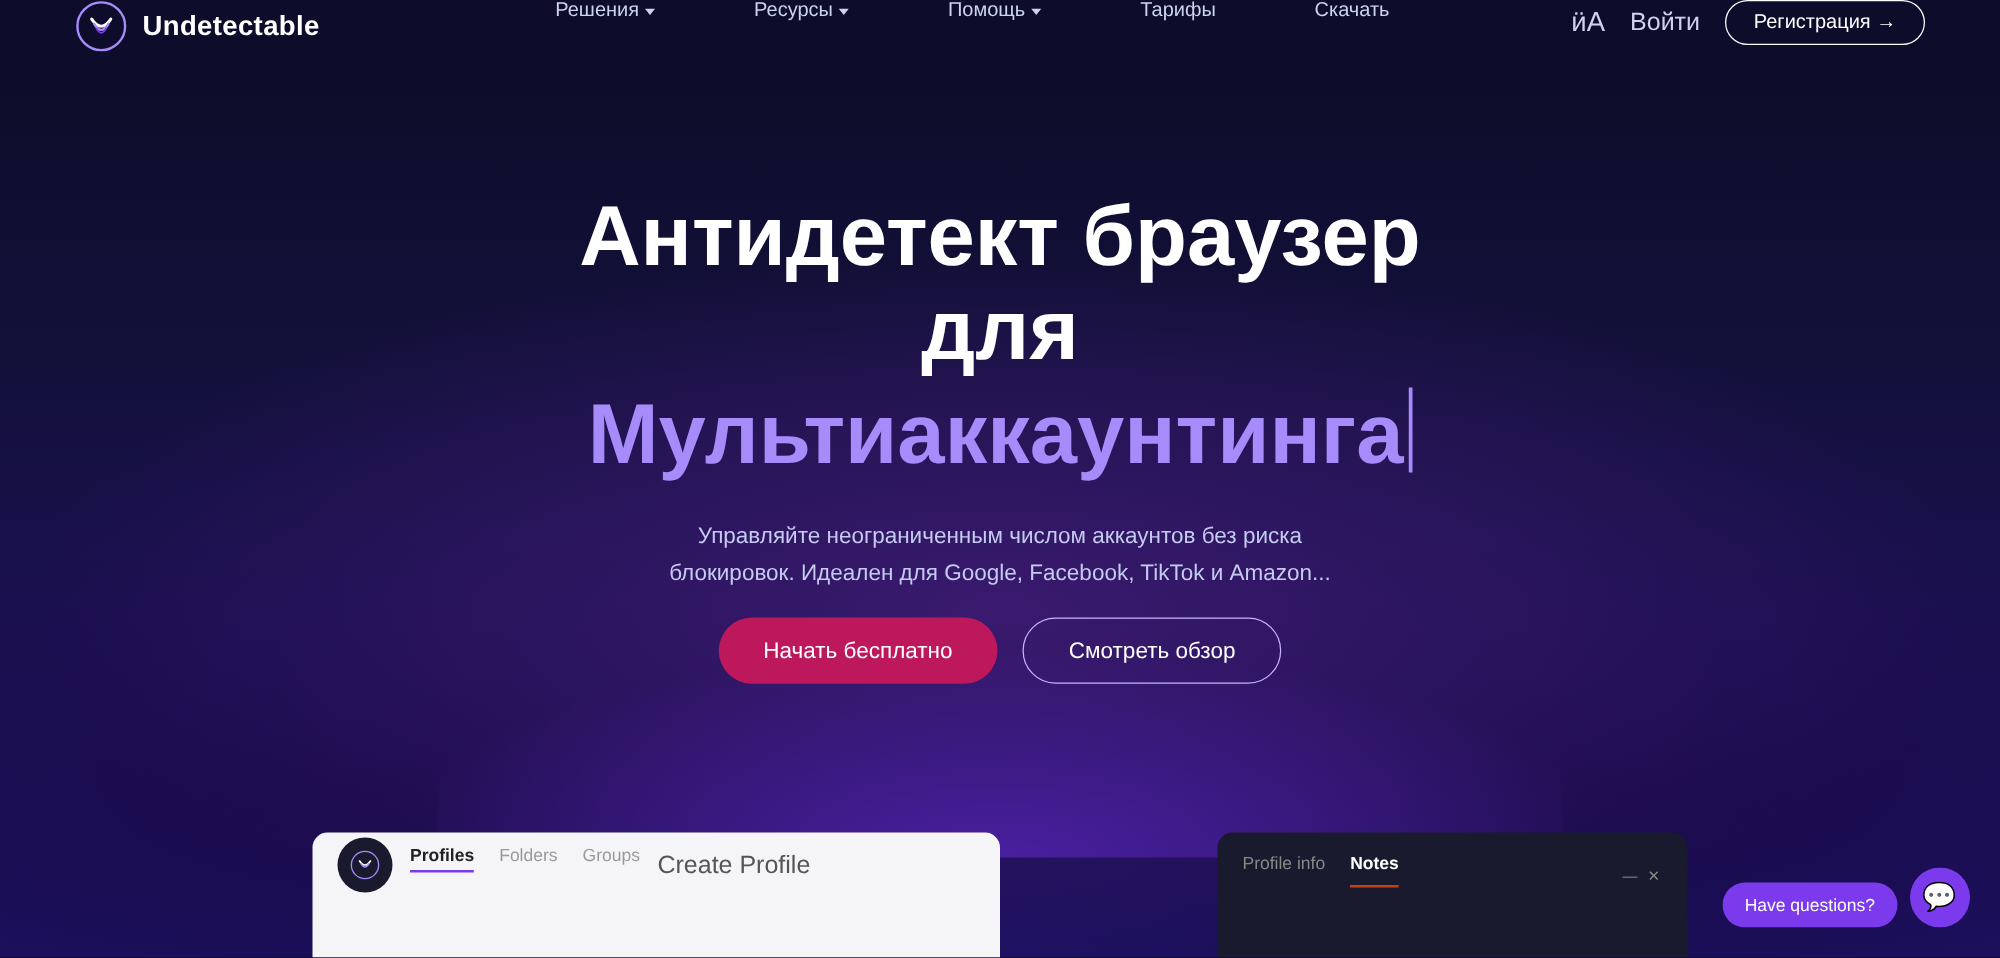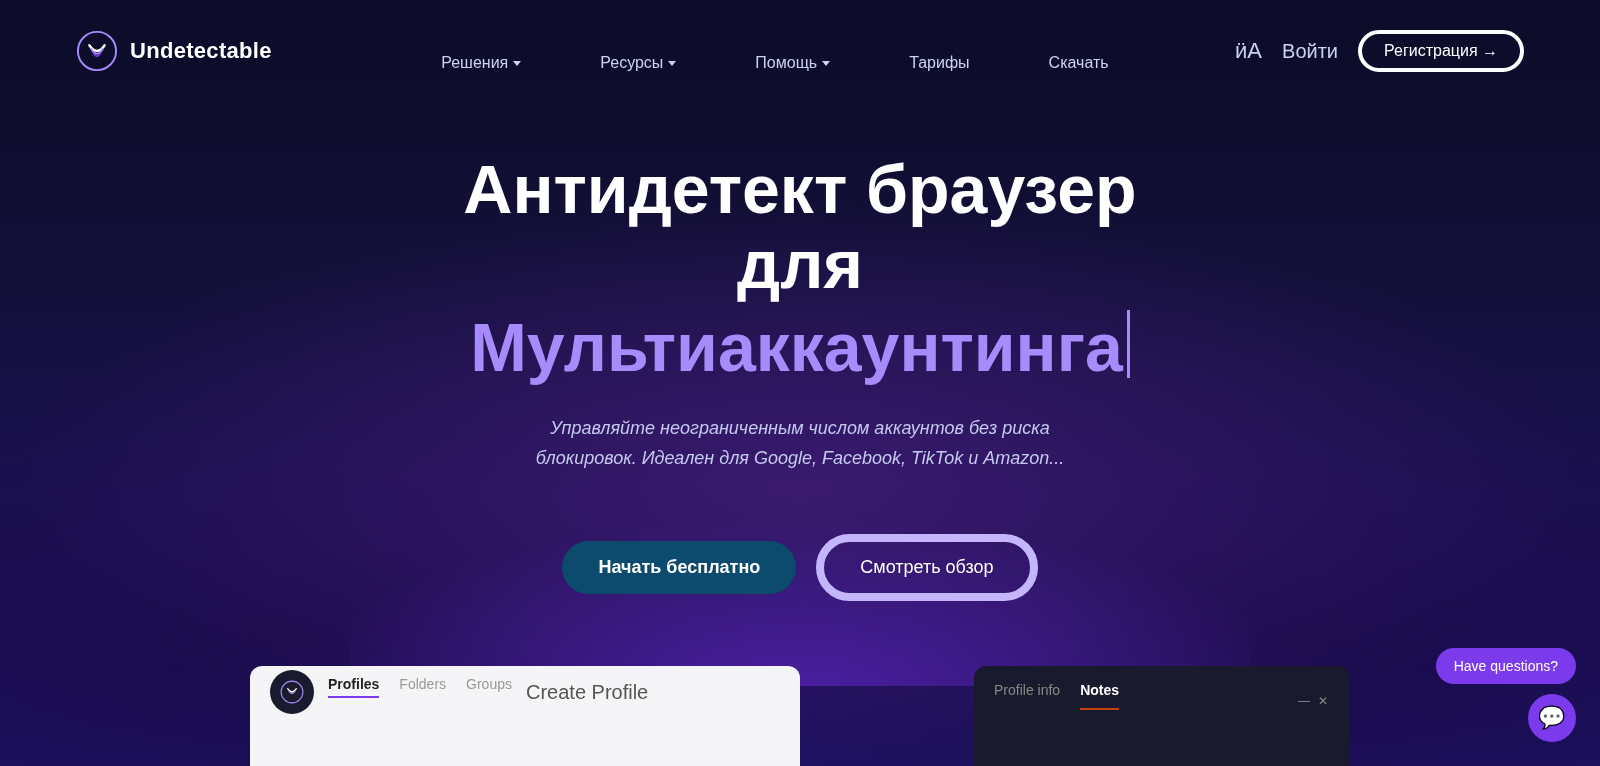--- a/index.html
+++ b/index.html
@@ -9,23 +9,23 @@
       overflow: hidden;
       width: 1600px;
       height: 766px;
     }
 
     
     .navbar {
       position: relative;
       z-index: 10;
       display: flex;
-      align-items: flex-end;
+      align-items: flex-start;
       justify-content: space-between;
-      padding: 0 76px;
+      padding: 0 60px;
       height: 72px;
       background: transparent;
       gap: 34px;
     }
     .nav-logo {
       display: flex;
       align-items: center;
       gap: 12px;
     }
     .nav-logo-icon {
@@ -74,21 +74,21 @@
       color: #ccd3f0;
       font-size: 20px;
       background: none;
       border: none;
       cursor: pointer;
     }
     .btn-register {
       color: #fff;
       font-size: 16px;
       background: none;
-      border: 4px solid #ffffff;
+      border: 1px solid #ffffff;
       border-radius: 50px;
       padding: 8px 22px;
       cursor: pointer;
       display: flex;
       align-items: center;
       gap: 6px;
       white-space: nowrap;
     }
 
     
@@ -164,51 +164,50 @@
       height: 68px;
       background: #a78bfa;
       margin-left: 4px;
       vertical-align: middle;
     }
 
     .hero-subtitle {
       color: #c4caf0;
       font-size: 18px;
       line-height: 1.65;
-      margin-bottom: 60px;
+      margin-bottom: 20px;
       max-width: 580px;
       margin-left: auto;
       margin-right: auto;
-      font-style: italic;
     }
 
     .hero-buttons {
       display: flex;
       align-items: center;
       justify-content: center;
       gap: 20px;
     }
 
     .btn-primary {
-      background: #0c4a6e;
+      background: #be185d;
       color: #fff;
       font-size: 18px;
-      font-weight: 700;
+      font-weight: 400;
       border: none;
       border-radius: 50px;
       padding: 16px 36px;
       cursor: pointer;
     }
 
     .btn-secondary {
       background: transparent;
       color: #fff;
       font-size: 18px;
       font-weight: 500;
-      border: 8px solid #c4b5fd;
+      border: 1px solid #c4b5fd;
       border-radius: 50px;
       padding: 15px 36px;
       cursor: pointer;
     }
 
     
     .app-preview {
       position: absolute;
       bottom: 0;
       left: 50%;
@@ -306,21 +305,20 @@
       align-items: center;
       gap: 14px;
     }
 
     
     .chat-widget {
       position: fixed;
       bottom: 24px;
       right: 24px;
       display: flex;
-      flex-direction: column;
       align-items: flex-end;
       gap: 10px;
       z-index: 100;
     }
 
     .chat-label {
       background: #7c3aed;
       color: #fff;
       font-size: 14px;
       border-radius: 50px;

